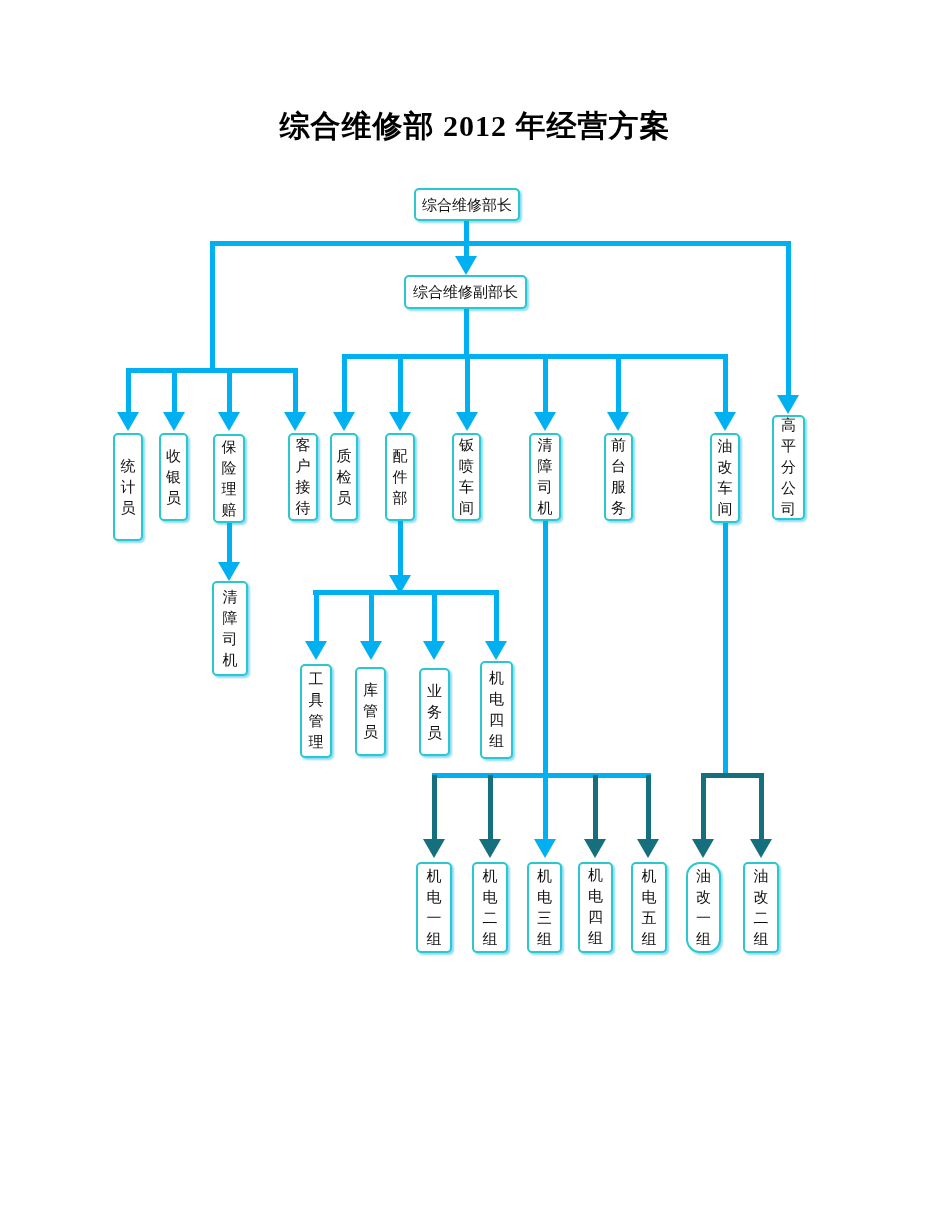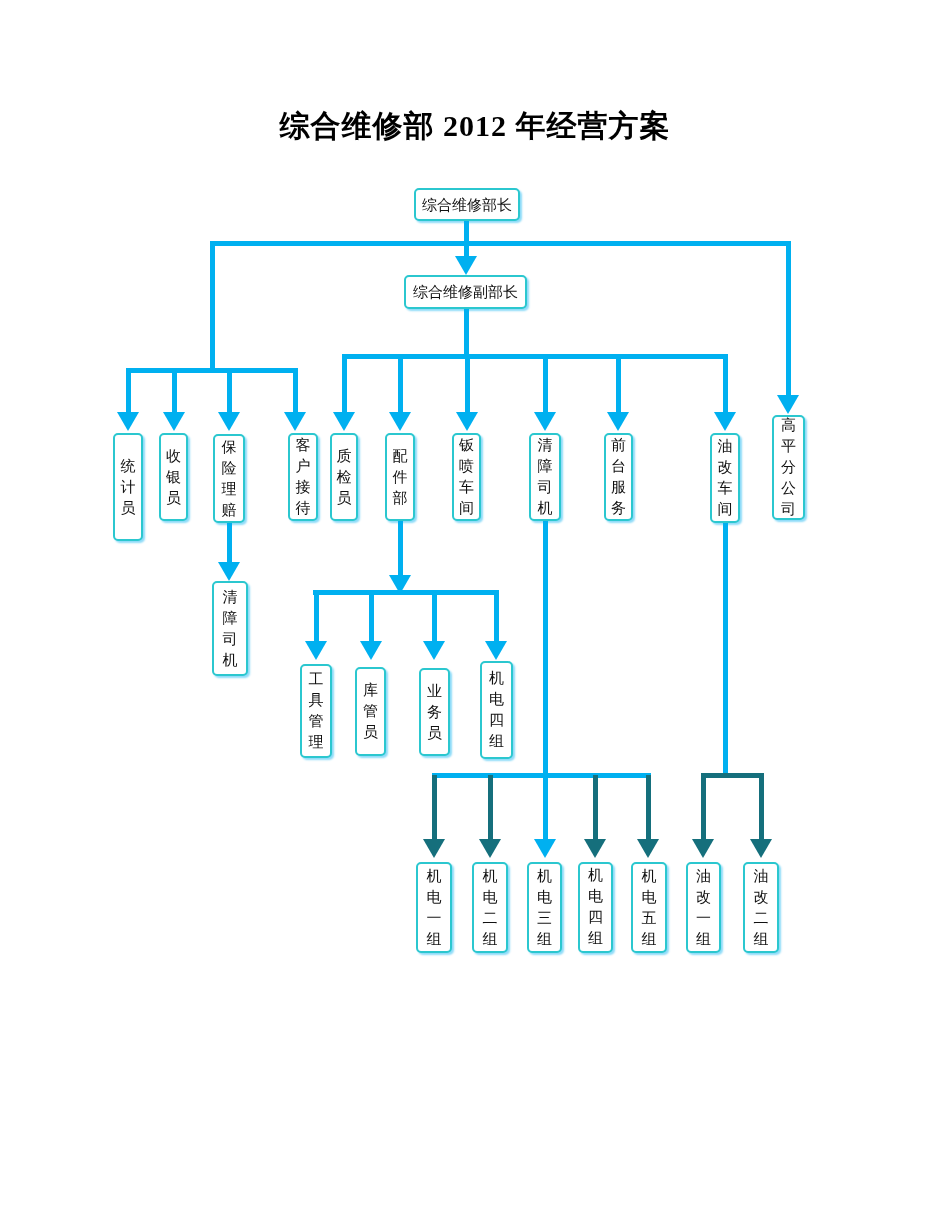--- a/index.html
+++ b/index.html
@@ -181,20 +181,20 @@
   </div>
   <div class="node" style="left:527px;top:862px;width:35px;height:91px;">
     <span class="vt">机电三组</span>
   </div>
   <div class="node" style="left:578px;top:862px;width:35px;height:91px;font-family:Liberation Mono, monospace;">
     <span class="vt">机电四组</span>
   </div>
   <div class="node" style="left:631px;top:862px;width:36px;height:91px;">
     <span class="vt">机电五组</span>
   </div>
-  <div class="node" style="left:686px;top:862px;width:35px;height:91px;">
+  <div class="node" style="left:686px;top:862px;width:35px;height:91px;border-radius:14px;">
     <span class="vt">油改一组</span>
   </div>
   <div class="node" style="left:743px;top:862px;width:36px;height:91px;">
     <span class="vt">油改二组</span>
   </div>
 
 </div>
 
 </body></html>

